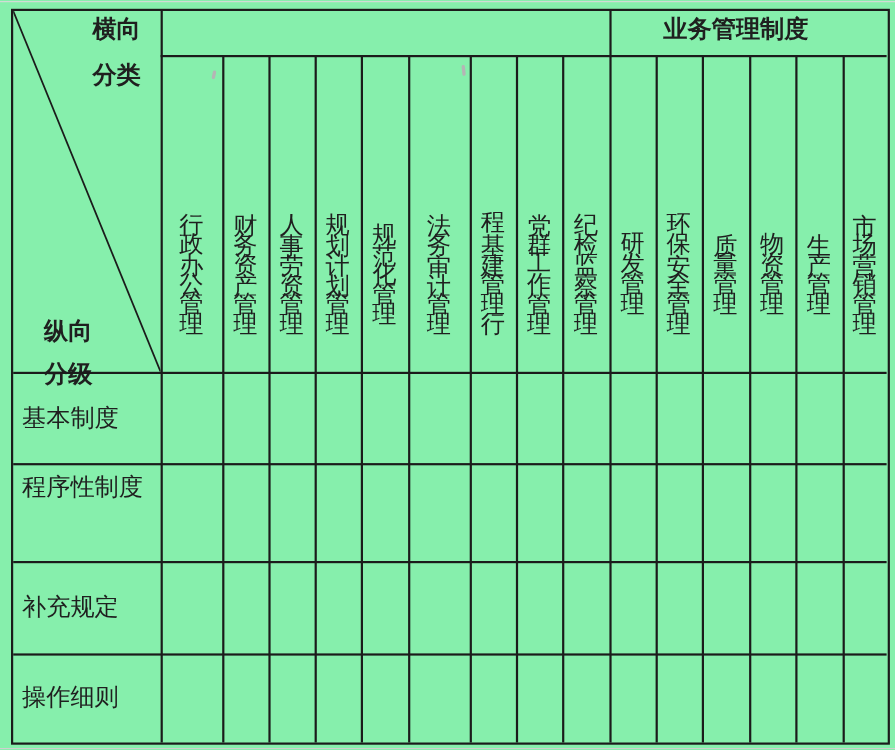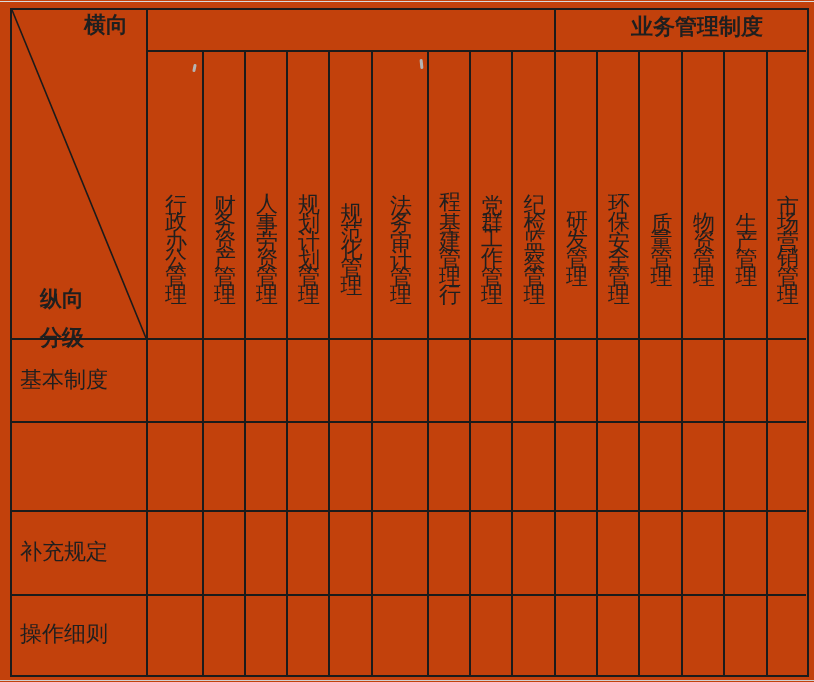--- a/index.html
+++ b/index.html
@@ -1,18 +1,18 @@
 <!DOCTYPE html>
 <html><head>
 <meta charset="utf-8">
 <style>
   html,body{margin:0;padding:0;background:#ffffff;}
   .canvas{
-    position:relative;width:814px;height:682px;background:#c2410c;overflow:hidden;
-    font-family:Liberation Mono, monospace;color:#1f1f1f;
+    position:relative;width:814px;height:682px;background:#86efac;overflow:hidden;
+    font-family:Liberation Sans, sans-serif;color:#1f1f1f;
   }
   .hairline{position:absolute;left:0;width:814px;height:1px;}
   .hairline.top{top:1px;background:#dadada;}
   .hairline.bottom{top:680px;background:#cfcfcf;}
   .table{
     position:absolute;left:10px;top:8px;width:799px;height:669px;
     border:2.5px solid #1b1b1b;box-sizing:border-box;
   }
   
   .vl{position:absolute;width:1.6px;background:#1b1b1b;top:40px;bottom:0;}
@@ -51,28 +51,29 @@
   <div class="hairline bottom"></div>
 
   <div class="table">
 
     <div class="corner">
       <svg width="134" height="328">
         <line x1="0" y1="0" x2="134" y2="328" stroke="#1b1b1b" stroke-width="1.6"></line>
       </svg>
       <div class="corner-tr">
         <div>横向</div>
+        <div>分类</div>
       </div>
       <div class="corner-bl">
         <div>纵向</div>
         <div>分级</div>
       </div>
     </div>
 
-    <div class="sec-h" style="left:540px;width:252px;">业务管理制度</div>
+    <div class="sec-h" style="left:512px;width:252px;">业务管理制度</div>
 
     <div class="vl full" style="left:134px;"></div>
     <div class="vl" style="left:190px;"></div>
     <div class="vl" style="left:232px;"></div>
     <div class="vl" style="left:274px;"></div>
     <div class="vl" style="left:316px;"></div>
     <div class="vl" style="left:359px;"></div>
     <div class="vl" style="left:415px;"></div>
     <div class="vl" style="left:457px;"></div>
     <div class="vl" style="left:499px;"></div>
@@ -131,20 +132,23 @@
     <div class="colh" style="left:711px;width:43px;">
         <div class="vtext">生产管理</div>
       </div>
     <div class="colh" style="left:754px;width:40px;">
         <div class="vtext">市场营销管理</div>
       </div>
 
     <div class="rowl" style="top:328px;height:83px;">
         <span>基本制度</span>
       </div>
+    <div class="rowl top-align" style="top:411px;height:89px;">
+        <span>程序性制度</span>
+      </div>
     <div class="rowl" style="top:500px;height:84px;">
         <span>补充规定</span>
       </div>
     <div class="rowl" style="top:584px;height:80px;">
         <span>操作细则</span>
       </div>
 
     <div class="speck s1"></div>
     <div class="speck s2"></div>
   </div>

